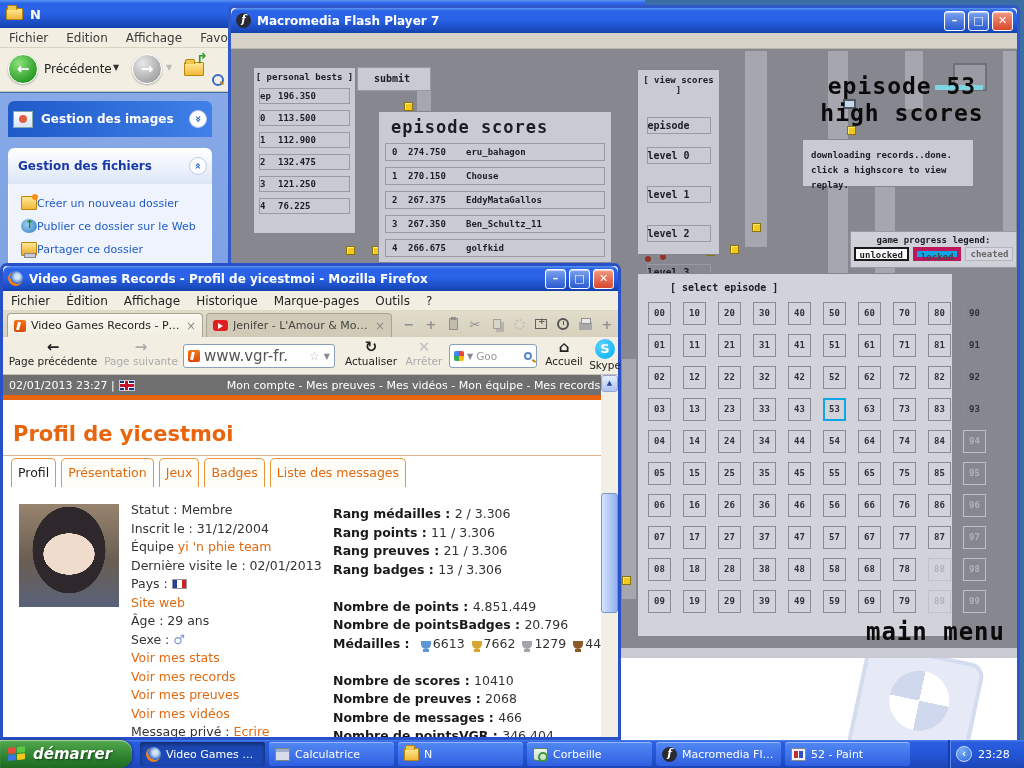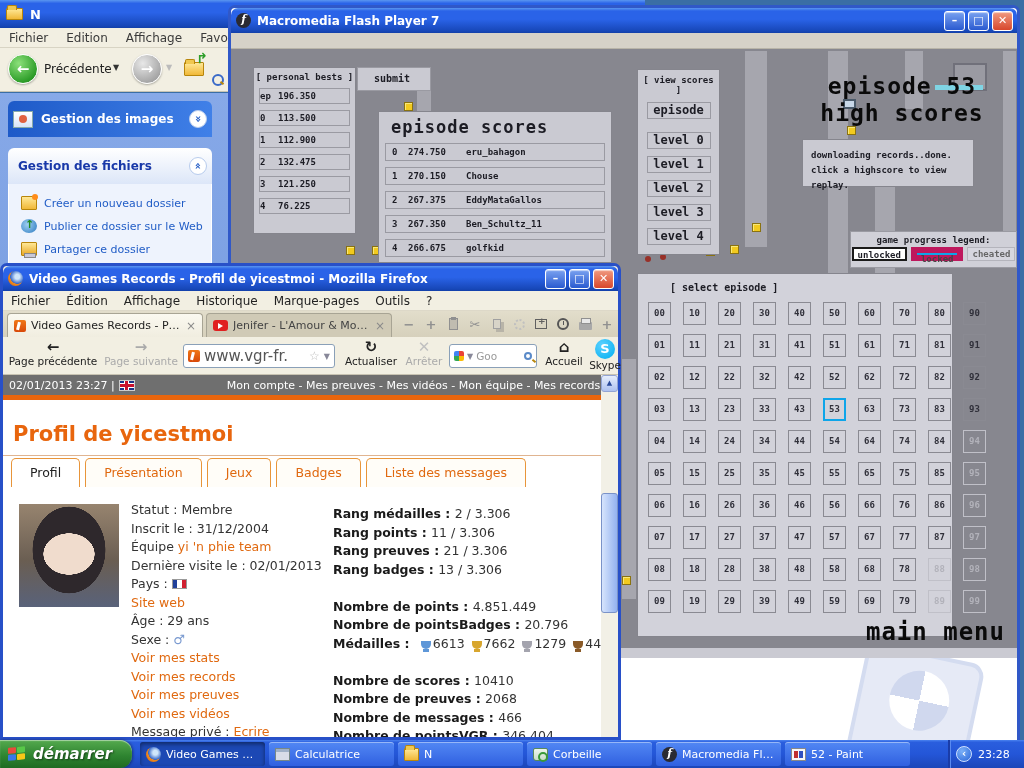--- a/index.html
+++ b/index.html
@@ -14,40 +14,40 @@
 .wbtn.close{background:linear-gradient(180deg,#f09a80,#d8472c)}
 
 .xmenu-item{padding:0 9px;color:#3a3a3a;font-size:12px}
 .circlebtn{width:30px;height:30px;border-radius:50%;color:#fff;font-size:15px;font-weight:bold;text-align:center;line-height:28px;border:1px solid #fff;box-shadow:0 1px 2px rgba(0,0,0,.3)}
 .cb-green{background:radial-gradient(circle at 35% 30%,#8ce07a,#2e9e2a 70%,#1c7a1a)}
 .cb-gray{background:radial-gradient(circle at 35% 30%,#e8e8e8,#a8a8a8 70%,#8a8a8a)}
 .folder{width:17px;height:12px;background:linear-gradient(180deg,#ffe896,#f0b838);border:1px solid #b8860b;border-radius:1px;position:relative}
 .folder::before{content:"";position:absolute;top:-4px;left:0;width:8px;height:4px;background:#f0c850;border:1px solid #b8860b;border-bottom:none;border-radius:2px 2px 0 0}
 .sidepanel-hd{height:36px;border-radius:6px 6px 0 0;display:flex;align-items:center;font-weight:bold}
 .chev{width:18px;height:18px;background:#fff;border-radius:50%;border:1px solid #b8cced;color:#2a62c8;font-weight:bold;text-align:center;line-height:16px;font-size:11px}
-.task-row{display:flex;align-items:center;gap:7px;margin:0 0 9px 12px}
+.task-row{display:flex;align-items:center;margin:0 0 9px 12px}
 .task-label{color:#215dc6;font-size:11px}
 .tico{width:16px;height:14px;flex:0 0 16px}
 .new-folder-icon{background:linear-gradient(180deg,#ffe896,#f0b838);border:1px solid #b8860b;border-radius:1px;position:relative}
 .new-folder-icon::after{content:"";position:absolute;right:-2px;top:-3px;width:6px;height:6px;background:#ff8c1a;border-radius:50%}
 .publish-web-icon{background:radial-gradient(circle at 40% 40%,#9ecff0,#2a78c0);border-radius:50%;position:relative}
 .publish-web-icon::after{content:"↑";position:absolute;left:4px;top:-1px;color:#1e8a1e;font-weight:bold;font-size:11px}
 .share-folder-icon{background:linear-gradient(180deg,#ffe896,#e8a828);border:1px solid #b8860b;border-radius:1px;position:relative}
 .share-folder-icon::after{content:"";position:absolute;left:2px;bottom:-3px;width:10px;height:3px;background:#c8c8d8;border:1px solid #888}
 
 .gfont{font-family:"DejaVu Sans Mono","Liberation Mono",monospace;font-weight:bold;color:#1c1c24}
 .gpanel{background:#cacad2;border:1px solid #85858d}
 .pillar{position:absolute;background:#a6a6ae}
 .coin{position:absolute;width:9px;height:9px;background:#f2ca1e;border:1px solid #8a7210;box-shadow:inset 1px 1px 0 #f8e87a}
 .pbrow{margin:6px 5px 0;height:16px;border:1px solid #9a9aa2;display:flex;align-items:center;font-size:9px}
 .pblab{width:18px;}
 .esrow{margin:6px 6px 0;height:18px;border:1px solid #9a9aa2;display:flex;align-items:center;font-size:9px}
 .esrank{width:16px;margin-left:6px}
 .esscore{width:58px}
-.vsbtn{width:64px;height:17px;margin:7px auto 0;border:1px solid #9a9aa2;font-size:12px;text-align:center;line-height:15px}
+.vsbtn{width:64px;height:17px;margin:22px auto 0;border:1px solid #9a9aa2;font-size:10px;text-align:left;line-height:15px}
 .legbtn{height:14px;padding:0 4px;font-size:9px;line-height:12px}
 .gcell{width:23px;height:23px;border:1px solid #8a8a92;font-size:9px;text-align:center;line-height:21px;color:#30303a}
 .gcell.locked{border-color:#c0c0c8;color:#b2b2ba}
 .gcell.sel{border:2px solid #0ea5e9;line-height:19px}
 
 .ffbar{background:#f2efe2}
 .ffmenu-item{padding:0 8px;color:#222;font-size:12px}
 .fftab{height:24px;display:flex;align-items:center;gap:5px;padding:0 6px;border:1px solid #a8a494;border-bottom:none;border-radius:4px 4px 0 0;font-size:11px;color:#222;overflow:hidden}
 .fftab.active{background:linear-gradient(180deg,#fbf9f0,#f0ede0)}
 .fftab.inactive{background:#d0cab6;color:#444}
@@ -73,21 +73,21 @@
 .dim{color:#aaa}
 .google-icon{width:10px;height:10px;background:conic-gradient(#ea4335 0 25%,#fbbc05 0 50%,#34a853 0 75%,#4285f4 0);border-radius:2px}
 .mag-icon{width:8px;height:8px;border:2px solid #5a8ac8;border-radius:50%;position:relative}
 .mag-icon::after{content:"";position:absolute;left:6px;top:6px;width:4px;height:2px;background:#b8860b;transform:rotate(40deg)}
 .skype-icon{width:20px;height:20px;background:radial-gradient(circle at 35% 30%,#5ad0ff,#00aff0);border-radius:50%;color:#fff;font-weight:bold;font-size:13px;text-align:center;line-height:20px}
 
 .olink{color:#e06910}
 .pline{height:18.5px;font-size:12.5px;color:#333;white-space:nowrap}
 .slabel{font-weight:bold;color:#1a1a1a}
 .pspacer{height:18.5px}
-.pgtab{border:1px solid #e8953a;border-bottom:none;border-radius:5px 5px 0 0;padding:6px 18px 7px;font-size:12.5px;color:#e06910;background:#fffdf8}
+.pgtab{border:1px solid #e8953a;border-bottom:none;border-radius:5px 5px 0 0;padding:6px 6px 7px;font-size:12.5px;color:#e06910;background:#fffdf8}
 .pgtab.active{color:#222;background:#fff}
 .flag-fr{display:inline-block;width:15px;height:10px;vertical-align:-1px;background:linear-gradient(90deg,#20409a 33%,#fff 33% 66%,#d02030 66%);border:1px solid #999}
 .flag-uk{display:inline-block;width:16px;height:11px;vertical-align:-2px;border:1px solid #ccc;background:
  linear-gradient(#c8102e,#c8102e) center/100% 3px no-repeat,
  linear-gradient(#c8102e,#c8102e) center/3px 100% no-repeat,
  linear-gradient(#fff,#fff) center/100% 5px no-repeat,
  linear-gradient(#fff,#fff) center/5px 100% no-repeat,#18348a}
 .male{color:#7a9ad0;font-size:13px}
 .trophy{display:inline-block;width:10px;height:8px;border-radius:0 0 6px 6px;position:relative;margin:0 2px 0 7px;vertical-align:-1px}
 .trophy::after{content:"";position:absolute;left:2px;top:8px;width:6px;height:3px;background:inherit}
@@ -288,21 +288,21 @@
 
     <div class="abs gpanel gfont" style="left:571px;top:90px;width:172px;height:48px;font-size:9px;padding:8px 0 0 8px;line-height:15px">
       <div>downloading records..done.</div>
       <div>click a highscore to view replay.</div>
     </div>
 
     <div class="abs gfont" style="left:619px;top:182px;width:167px;height:37px;background:#d0d0d8;border:1px solid #9a9aa2">
       <div style="font-size:9px;text-align:center;margin-top:3px">game progress legend:</div>
       <div style="display:flex;justify-content:center;gap:4px;margin-top:2px">
         <span class="legbtn" style="background:#fff;border:2px solid #1a1a1a">unlocked</span>
-        <span class="legbtn" style="background:#0ea5e9;border:6px solid #be185d;color:#444">locked</span>
+        <span class="legbtn" style="background:#0ea5e9;border:4px solid #be185d;color:#444">locked</span>
         <span class="legbtn" style="background:#d6d6de;border:1px solid #b4b4bc;color:#666">cheated</span>
       </div>
     </div>
 
     <div class="abs gfont" style="left:406px;top:224px;width:316px;height:364px;background:#d2d2da;border:1px solid #85858d">
       <div style="font-size:10px;margin:8px 0 0 32px">[ select episode ]</div>
       <div id="ep-grid" style="position:absolute;left:10px;top:28px;display:grid;grid-template-rows:repeat(10,23px);grid-auto-flow:column;column-gap:12px;row-gap:9px">
           <div class="gcell">00</div>
           <div class="gcell">01</div>
           <div class="gcell">02</div>

